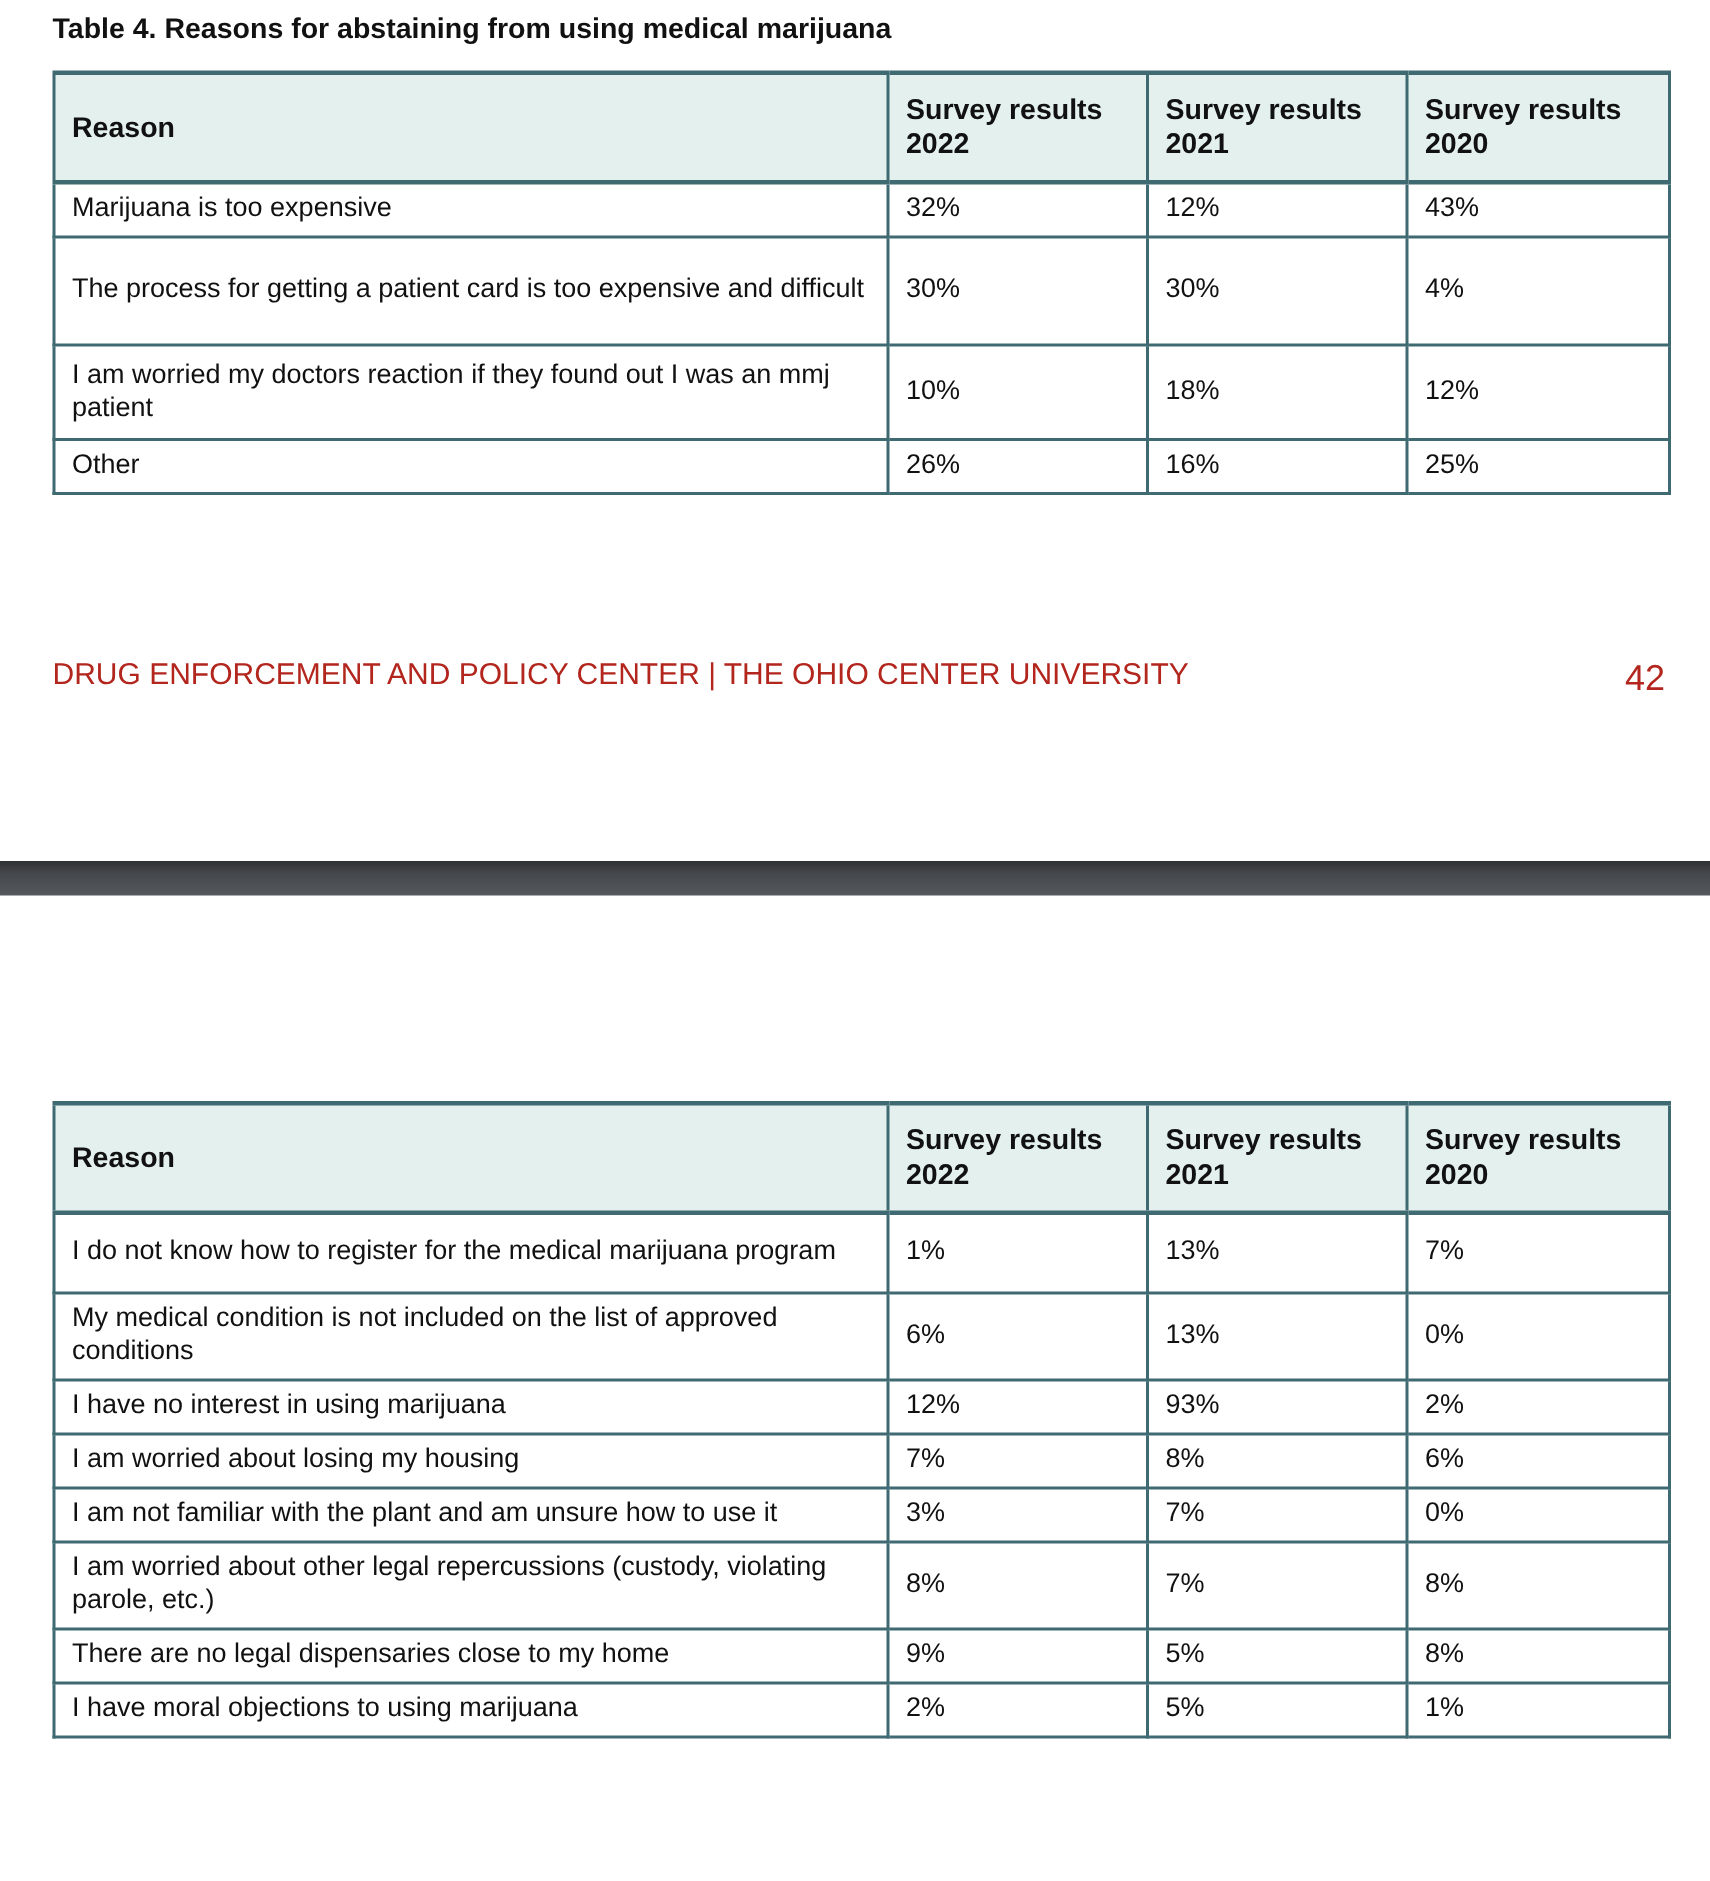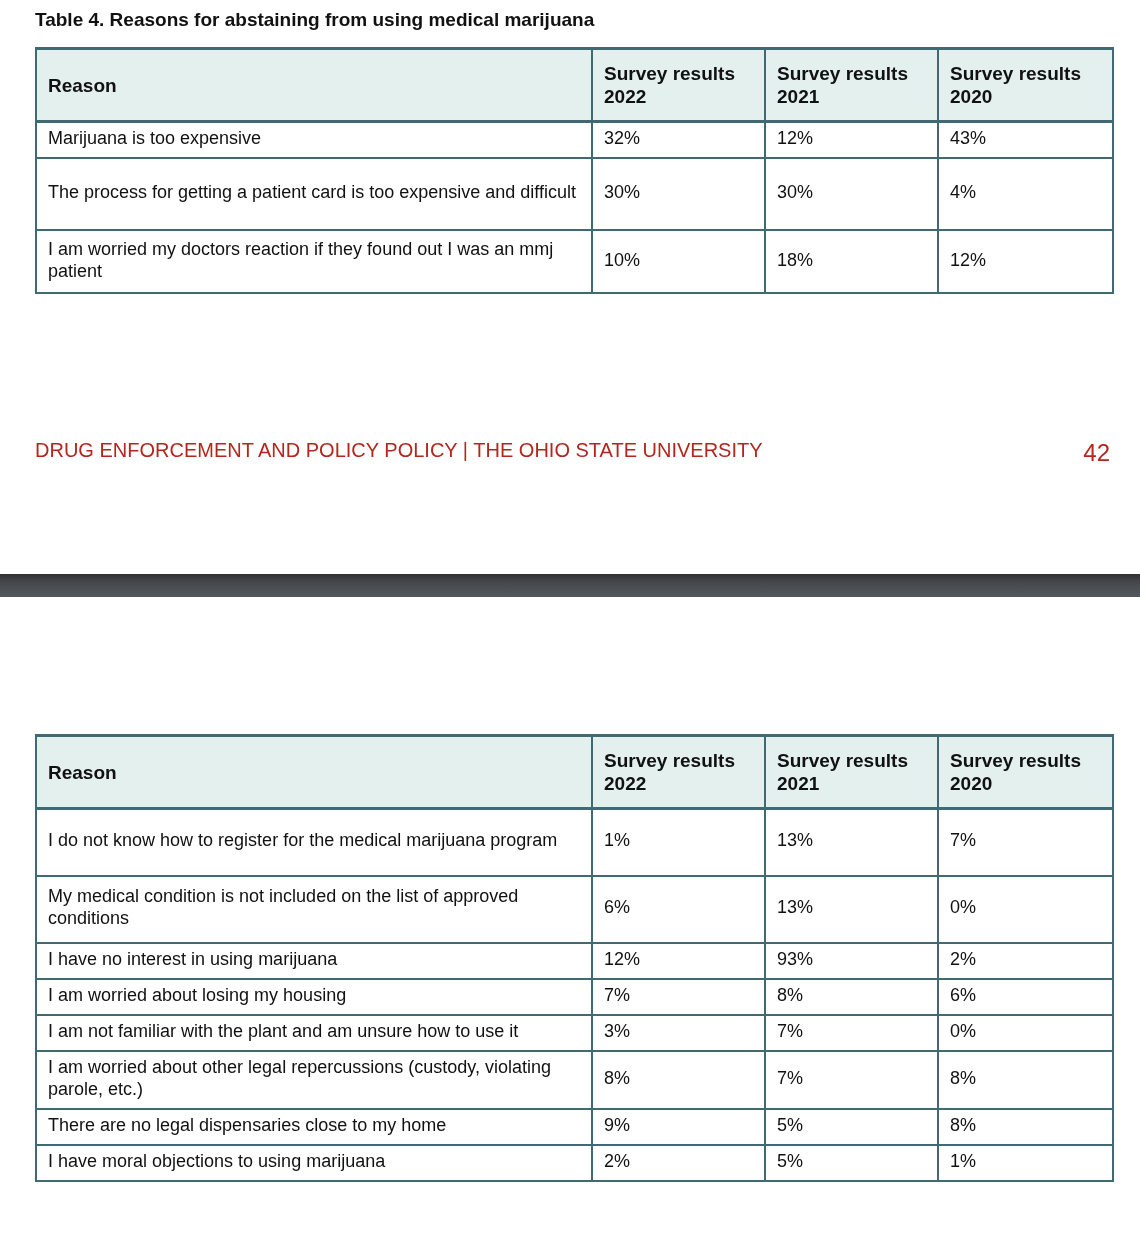--- a/index.html
+++ b/index.html
@@ -33,21 +33,21 @@
     }
     table.data-table tbody td { padding-top: 4px; padding-bottom: 8px; }
     #table1 { top: 47px; }
     #table1 thead tr { height: 73px; }
     #table2 { top: 734px; }
     #table2 thead tr { height: 73px; }
     tr.single td { height: 33px; }
     tr.double td { height: 59px; }
     #table1 tr.double td { height: 72px; }
     #table1 tr.double.tall td { height: 63px; }
-    #table2 tr.double td { height: 67px; }
+    #table2 tr.double td { height: 53px; }
     #table2 tr.double.tall td { height: 57px; }
 
     .footer-left {
       position: absolute; left: 35px; top: 439px;
       font-size: 20px; color: #b3261e;
     }
     .footer-right {
       position: absolute; right: 30px; top: 439px;
       font-size: 24px; color: #b3261e;
     }
@@ -89,24 +89,30 @@
         <td>30%</td>
         <td>30%</td>
         <td>4%</td>
       </tr>
       <tr class="double tall">
         <td>I am worried my doctors reaction if they found out I was an mmj patient</td>
         <td>10%</td>
         <td>18%</td>
         <td>12%</td>
       </tr>
+      <tr class="single">
+        <td>Other</td>
+        <td>26%</td>
+        <td>16%</td>
+        <td>25%</td>
+      </tr>
     </tbody>
   </table>
 
-  <div class="footer-left">DRUG ENFORCEMENT AND POLICY POLICY | THE OHIO STATE UNIVERSITY</div>
+  <div class="footer-left">DRUG ENFORCEMENT AND POLICY CENTER | THE OHIO CENTER UNIVERSITY</div>
   <div class="footer-right">42</div>
 </div>
 
 <div class="page-divider"></div>
 
 <div>
   <table class="data-table" id="table2">
     <colgroup>
         <col class="c0">
         <col class="c1">

